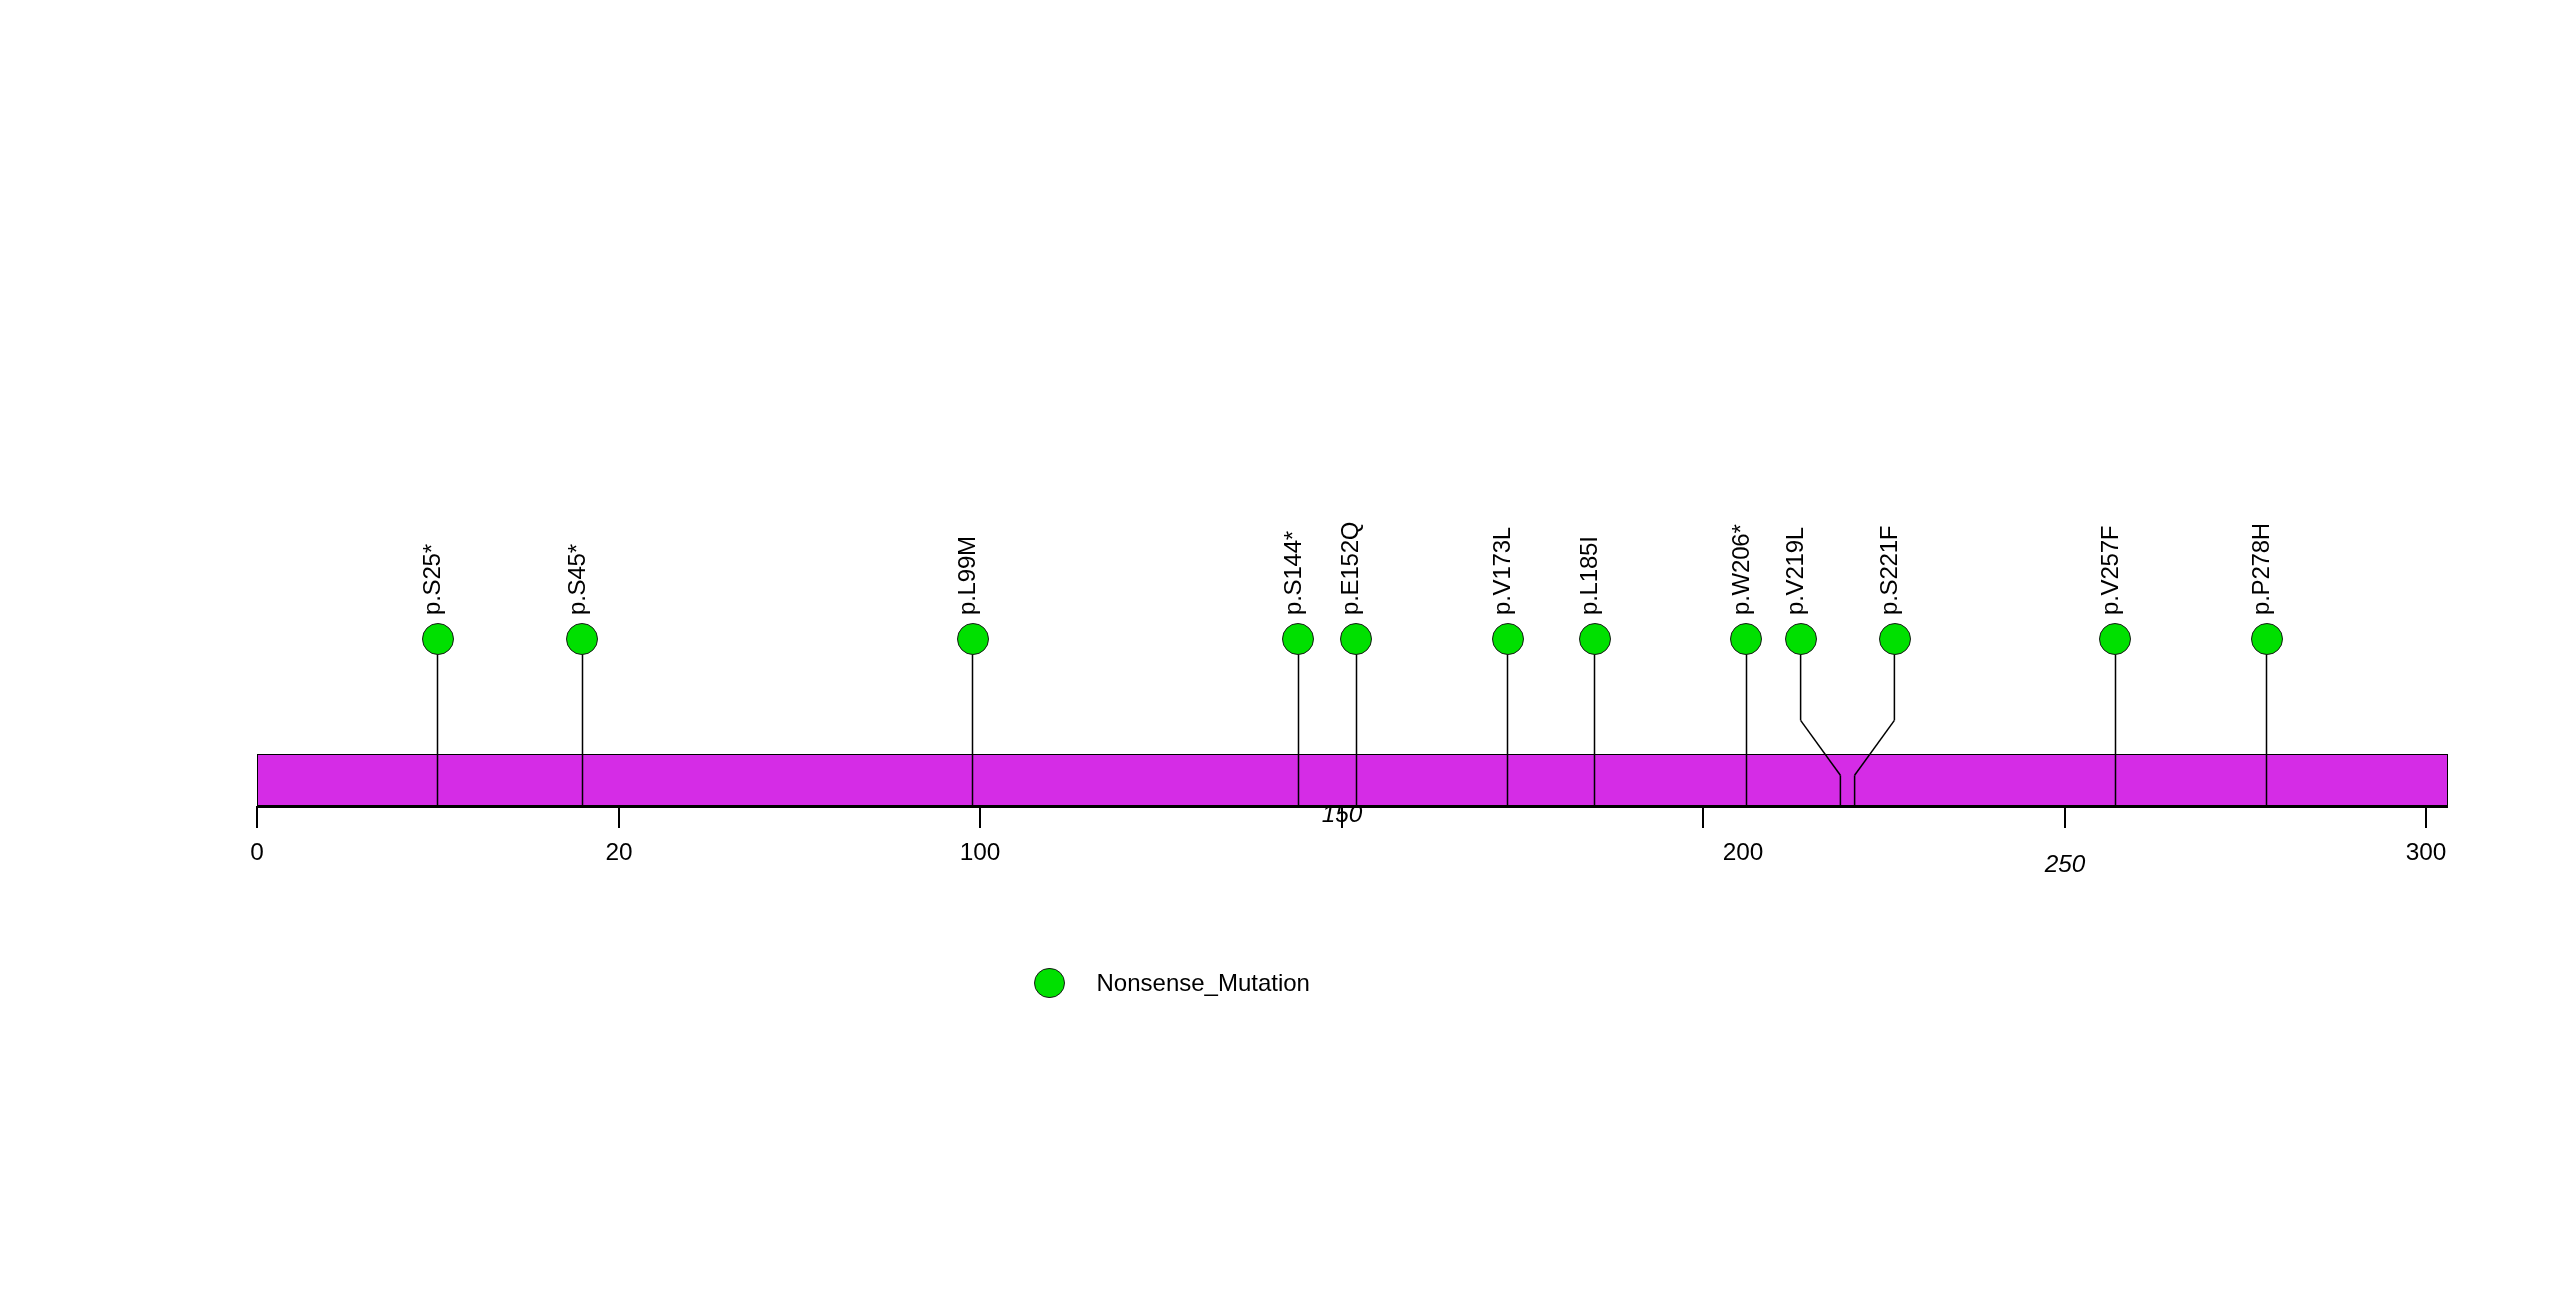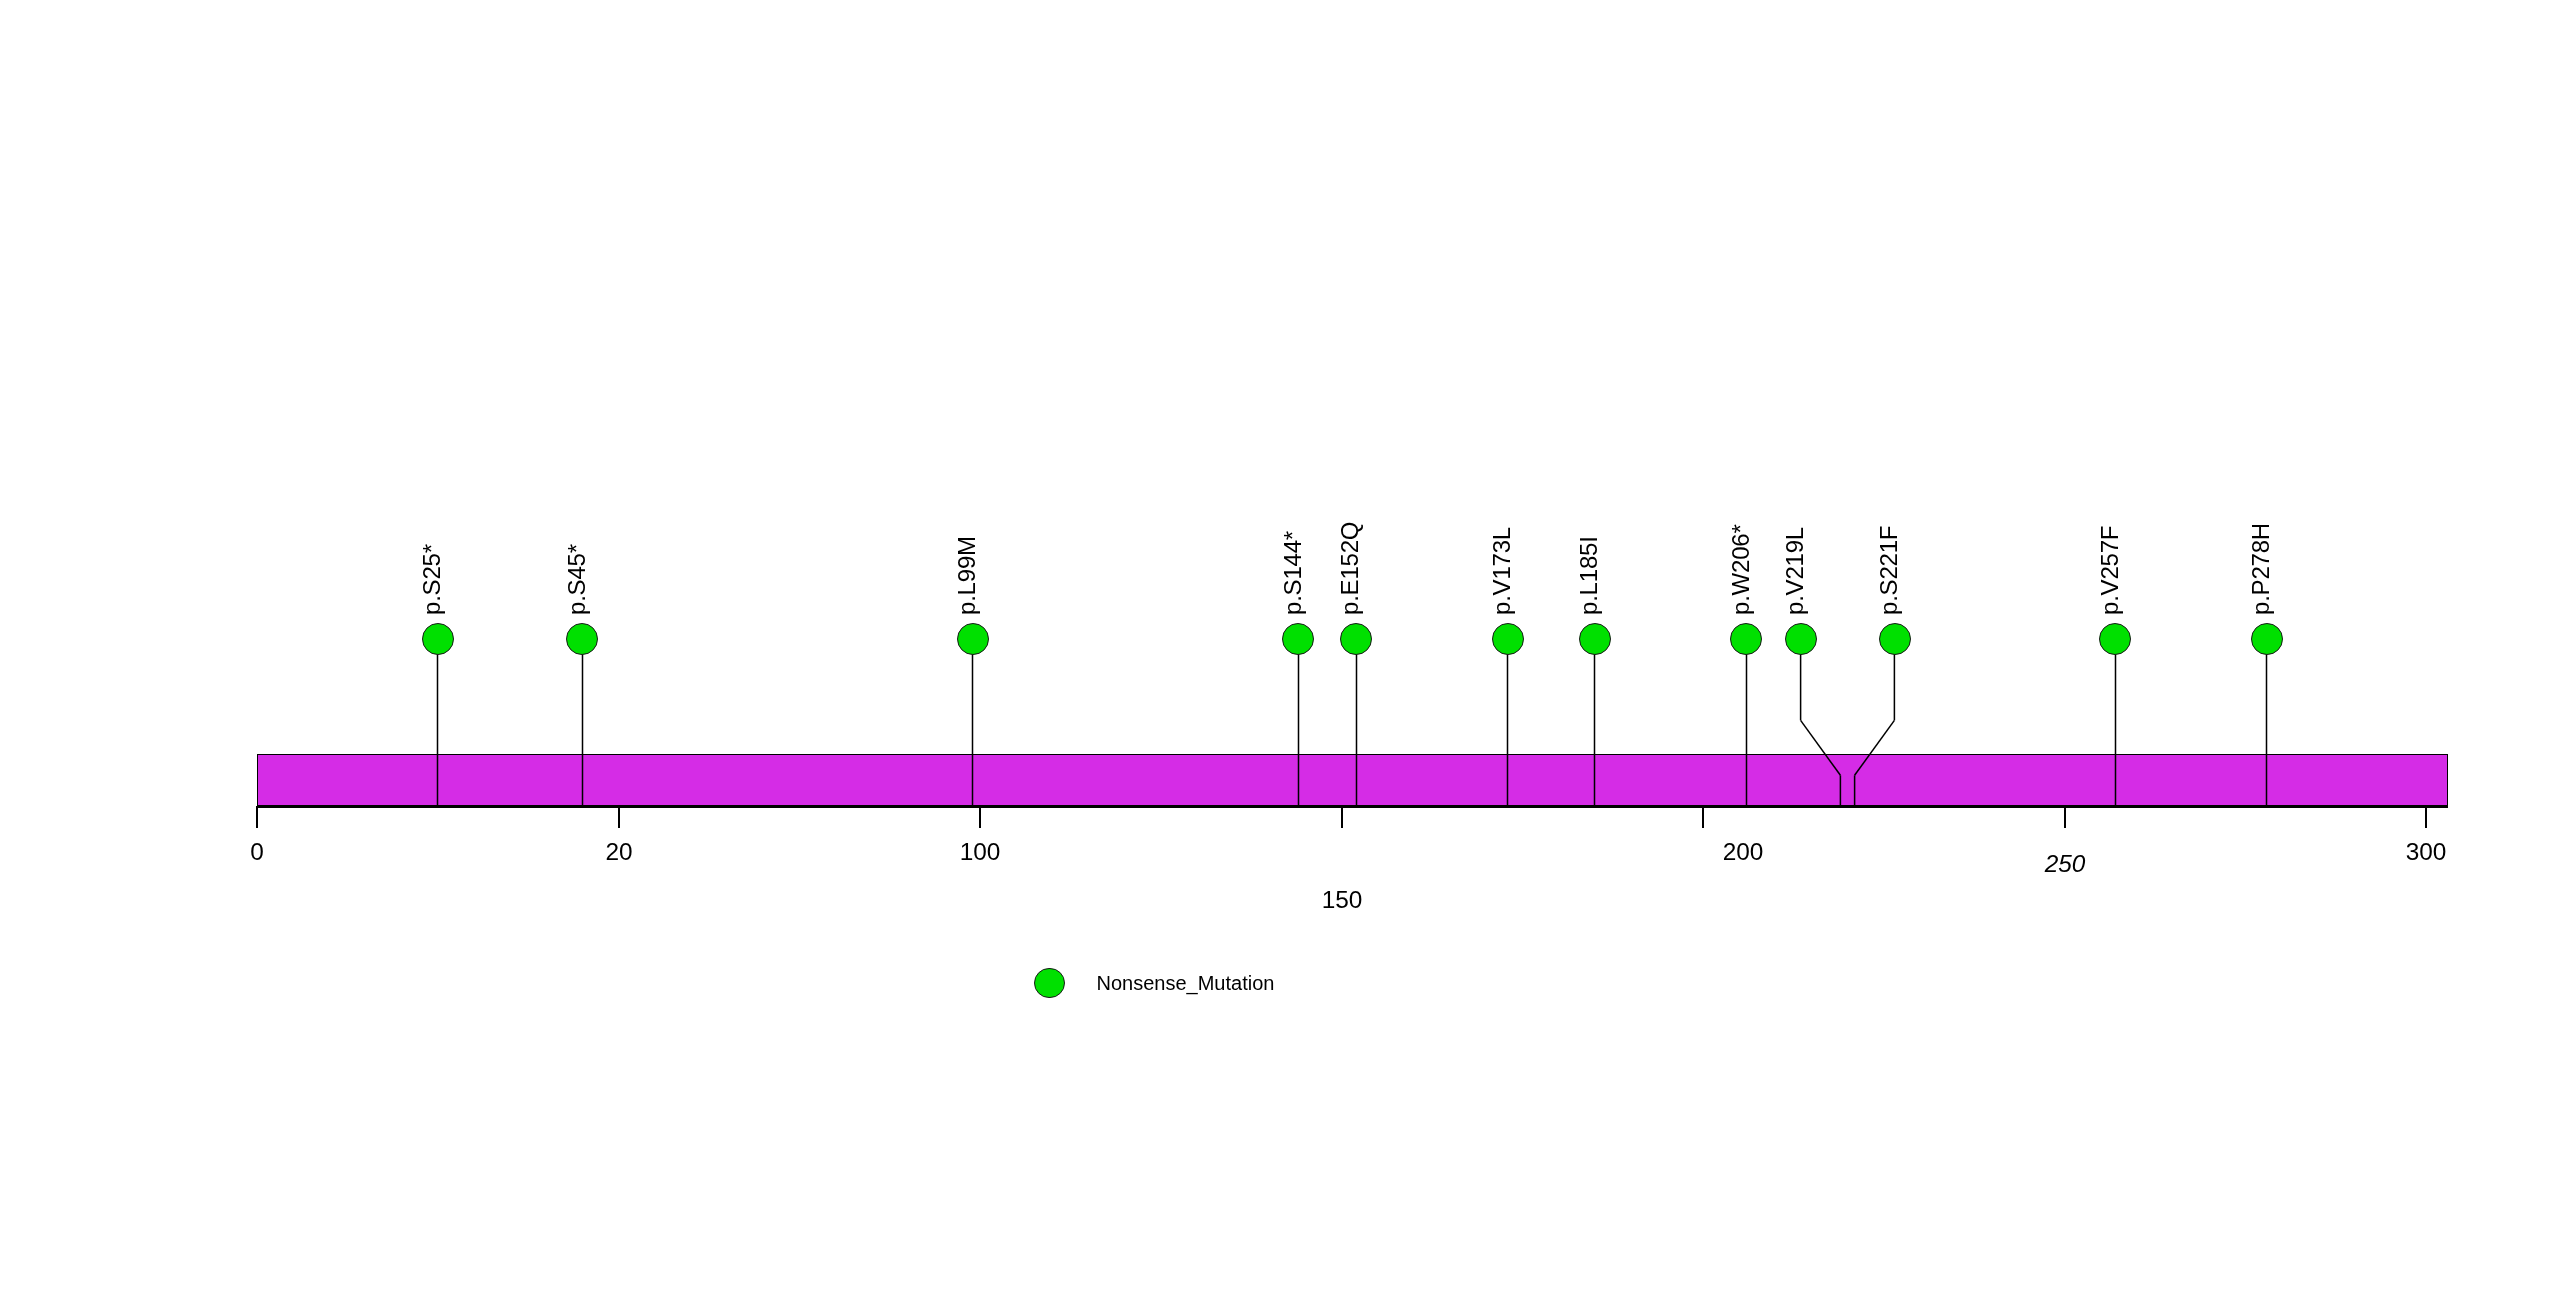--- a/index.html
+++ b/index.html
@@ -84,21 +84,21 @@
   .legend-swatch {
     width: 30.5px;
     height: 30.5px;
     border-radius: 50%;
     border: 1.5px solid #1a1a1a;
     box-sizing: border-box;
     flex: 0 0 auto;
   }
   .legend-text {
     margin-left: 32px;
-    font-size: 20px;
+    font-size: 24px;
     color: #000000;
     white-space: nowrap;
   }
 </style>
 </head>
 <body>
 
 <div id="plot-root">
 
   <div id="protein-bar" style="left: 257px; width: 2191px; top: 754px; height: 52px; background: rgb(213, 44, 230); border-color: rgb(0, 0, 0);"></div>
@@ -173,21 +173,21 @@
   <div id="axis-layer">
     <div id="axis-line" style="left: 257px; width: 2191px; top: 806px; height: 1.5px;"></div>
     <div id="axis-ticks">
         <div class="axis-tick" style="left: 256px; top: 806px; height: 22px;"></div>
         <div class="axis-tick-label" style="left: 257px; top: 838px;">0</div>
         <div class="axis-tick" style="left: 618px; top: 806px; height: 22px;"></div>
         <div class="axis-tick-label" style="left: 619px; top: 838px;">20</div>
         <div class="axis-tick" style="left: 979px; top: 806px; height: 22px;"></div>
         <div class="axis-tick-label" style="left: 980px; top: 838px;">100</div>
         <div class="axis-tick" style="left: 1341px; top: 806px; height: 22px;"></div>
-        <div class="axis-tick-label" style="left: 1342px; top: 886px;">150</div>
+        <div class="axis-tick-label" style="left: 1342px; top: 800px; font-style: italic;">150</div>
         <div class="axis-tick" style="left: 1702px; top: 806px; height: 22px;"></div>
         <div class="axis-tick-label" style="left: 1743px; top: 838px;">200</div>
         <div class="axis-tick" style="left: 2064px; top: 806px; height: 22px;"></div>
         <div class="axis-tick-label" style="left: 2065px; top: 850px; font-style: italic;">250</div>
         <div class="axis-tick" style="left: 2425px; top: 806px; height: 22px;"></div>
         <div class="axis-tick-label" style="left: 2426px; top: 838px; text-align: right;">300</div>
       </div>
   </div>
 
   <div id="legend" style="left: 1034px; top: 958px;">

